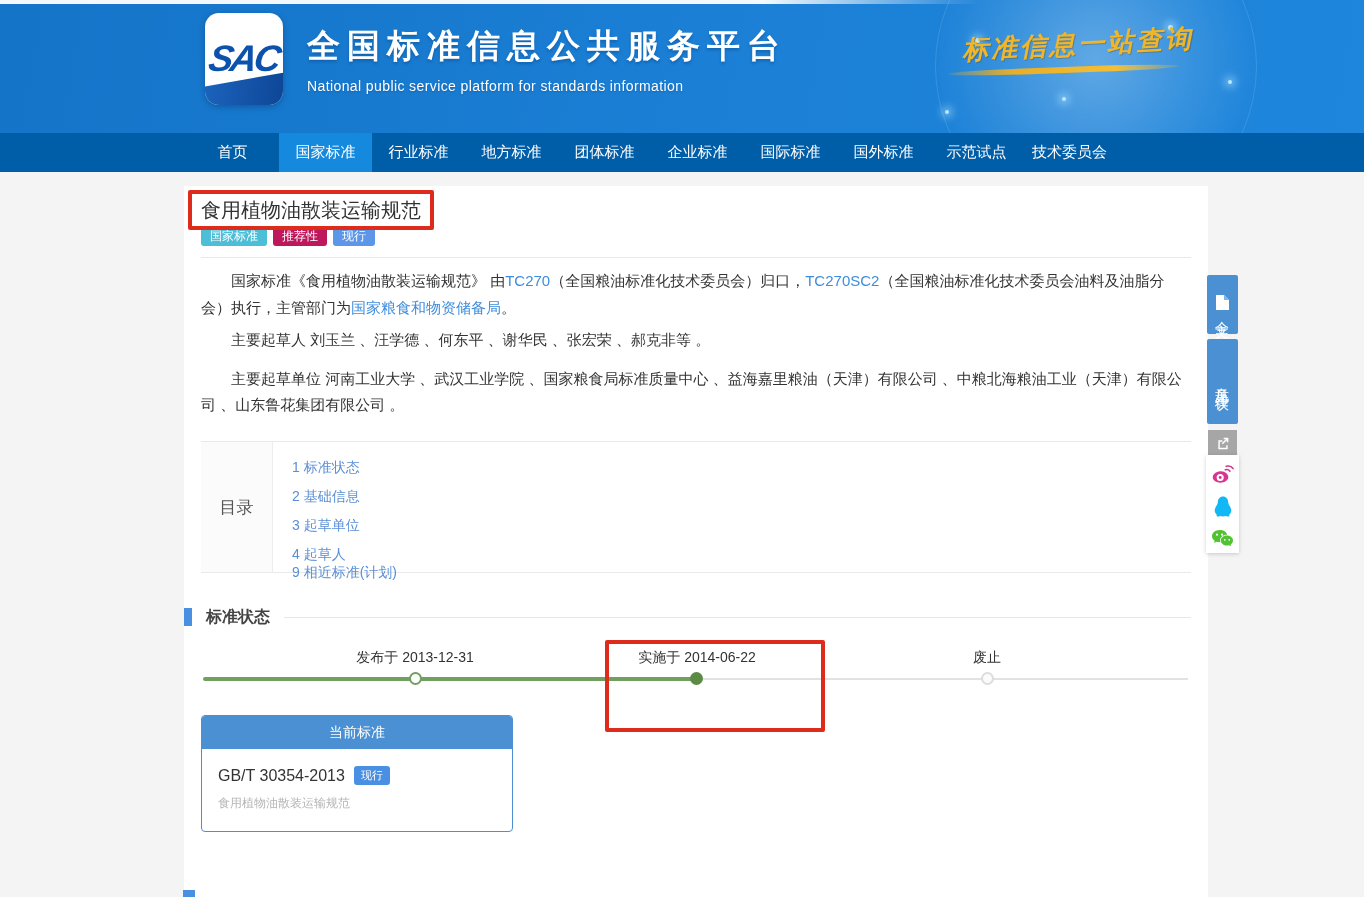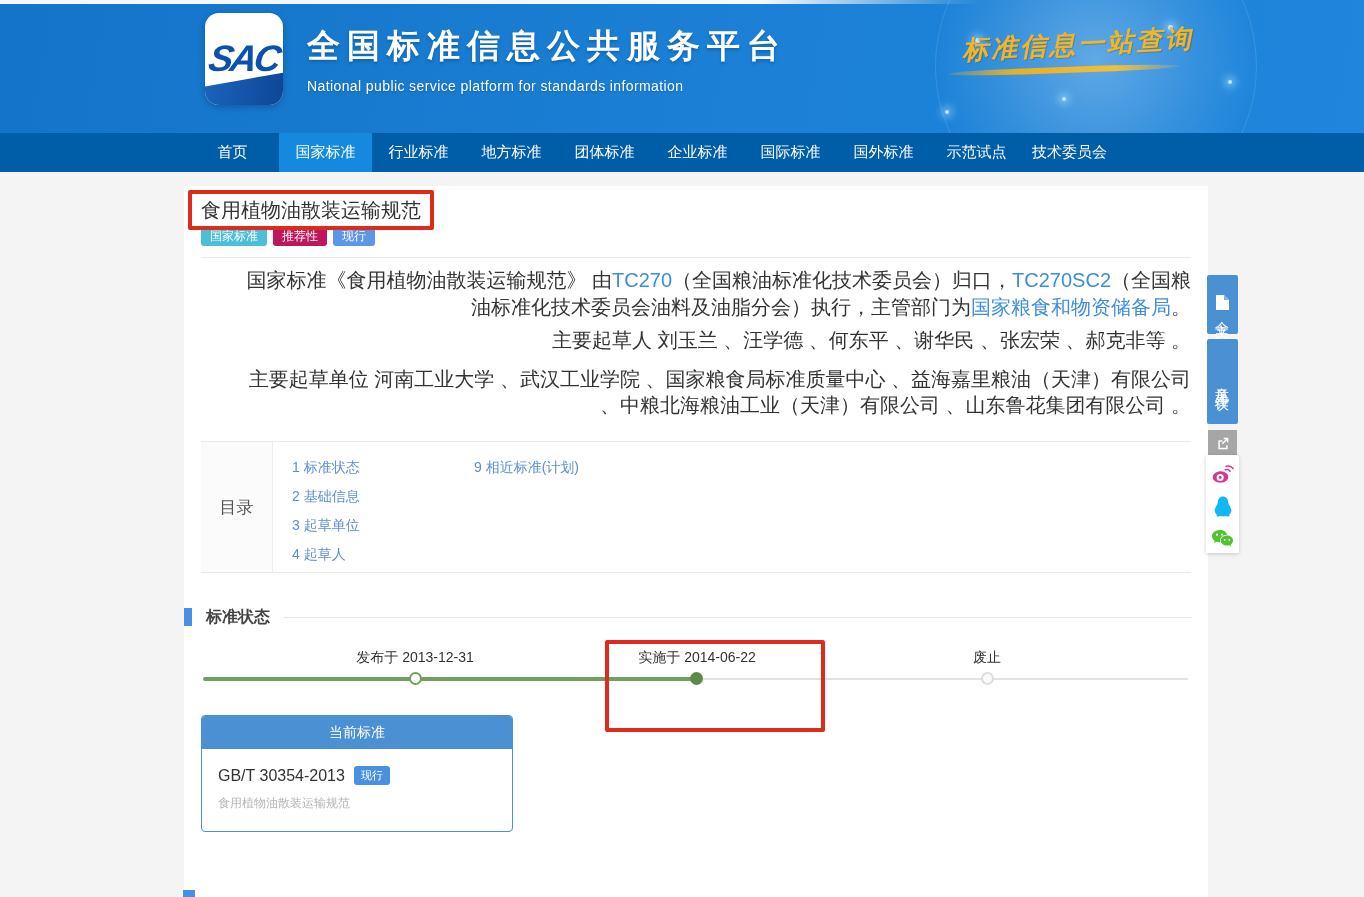--- a/index.html
+++ b/index.html
@@ -38,29 +38,29 @@
 
   
   .content-card{position:absolute;left:184px;top:186px;width:1024px;height:711px;background:#fff;
     box-sizing:border-box;padding:8px 17px 0 17px;}
   .std-title{padding-top:3px;font-size:20px;color:#333;line-height:26px;}
   .std-title-en{margin-top:5px;font-size:12px;color:#999;line-height:16px;}
   .badges{margin-top:4px;display:flex;gap:6px;}
   .badge{color:#fff;font-size:12px;line-height:15px;padding:2px 9px;border-radius:3px;}
   .badge-type{background:#4cbed8;} .badge-nature{background:#be185d;} .badge-status{background:#5b96e8;}
   .divider{margin-top:11px;border-top:1px solid #e9e9e9;}
-  .para{margin-top:9px;font-size:20px;color:#333;line-height:27px;text-indent:2em;text-align:right;}
+  .para{margin-top:9px;font-size:15px;color:#333;line-height:27px;text-indent:2em;}
   .para.tight{line-height:26px;margin-top:13px;}
   .para.last{margin-top:6px;}
   .tlink{color:#3e8ddd;cursor:pointer;}
 
   .toc{margin-top:23px;border-top:1px solid #e9e9e9;border-bottom:1px solid #e9e9e9;display:flex;height:132px;box-sizing:border-box;}
   .toc-label{width:71px;background:#fbfbfb;border-right:1px solid #ededed;display:flex;align-items:center;justify-content:center;
     font-size:17px;color:#555;}
-  .toc-cols{display:flex;padding:17px 0 0 19px;}
+  .toc-cols{display:flex;padding:17px 0 0 19px;flex-direction:column;}
   .toc-col{display:flex;flex-direction:column;gap:11px;width:182px;}
   .toc-link{color:#5b8fd4;font-size:14px;cursor:pointer;white-space:nowrap;}
 
   .section-head{margin-top:35px;margin-left:-17px;display:flex;align-items:center;height:18px;}
   .section-bar{width:8px;height:18px;background:#4a90e2;}
   .section-title{margin-left:14px;font-size:16px;font-weight:bold;color:#444;white-space:nowrap;}
   .section-rule{flex:1;height:1px;background:#e7e7e7;margin-left:14px;}
 
   .timeline{position:relative;margin-top:9px;height:80px;}
   .tl-label{position:absolute;top:14px;transform:translateX(-50%);font-size:14px;color:#333;white-space:nowrap;}

